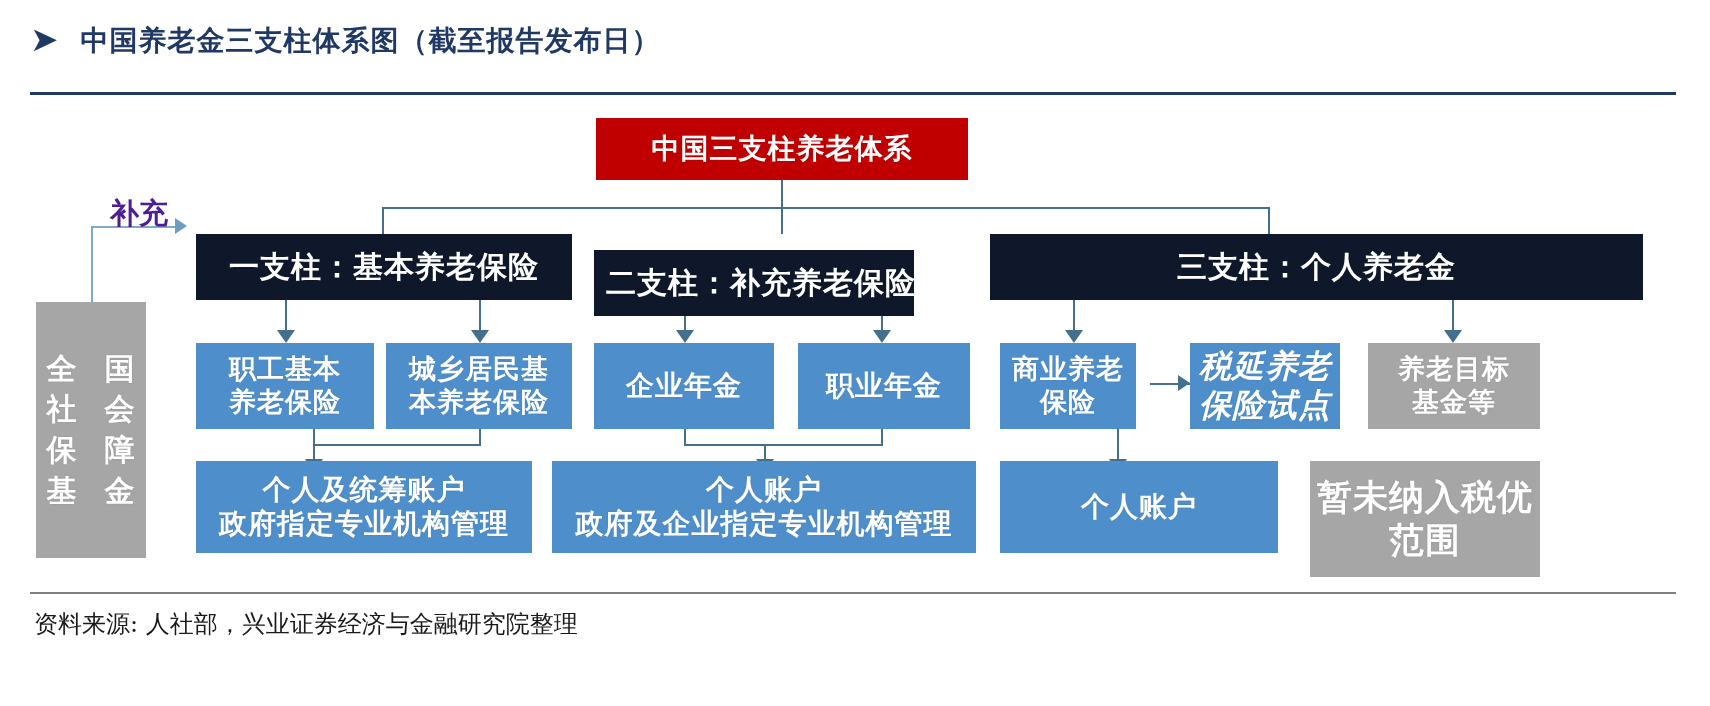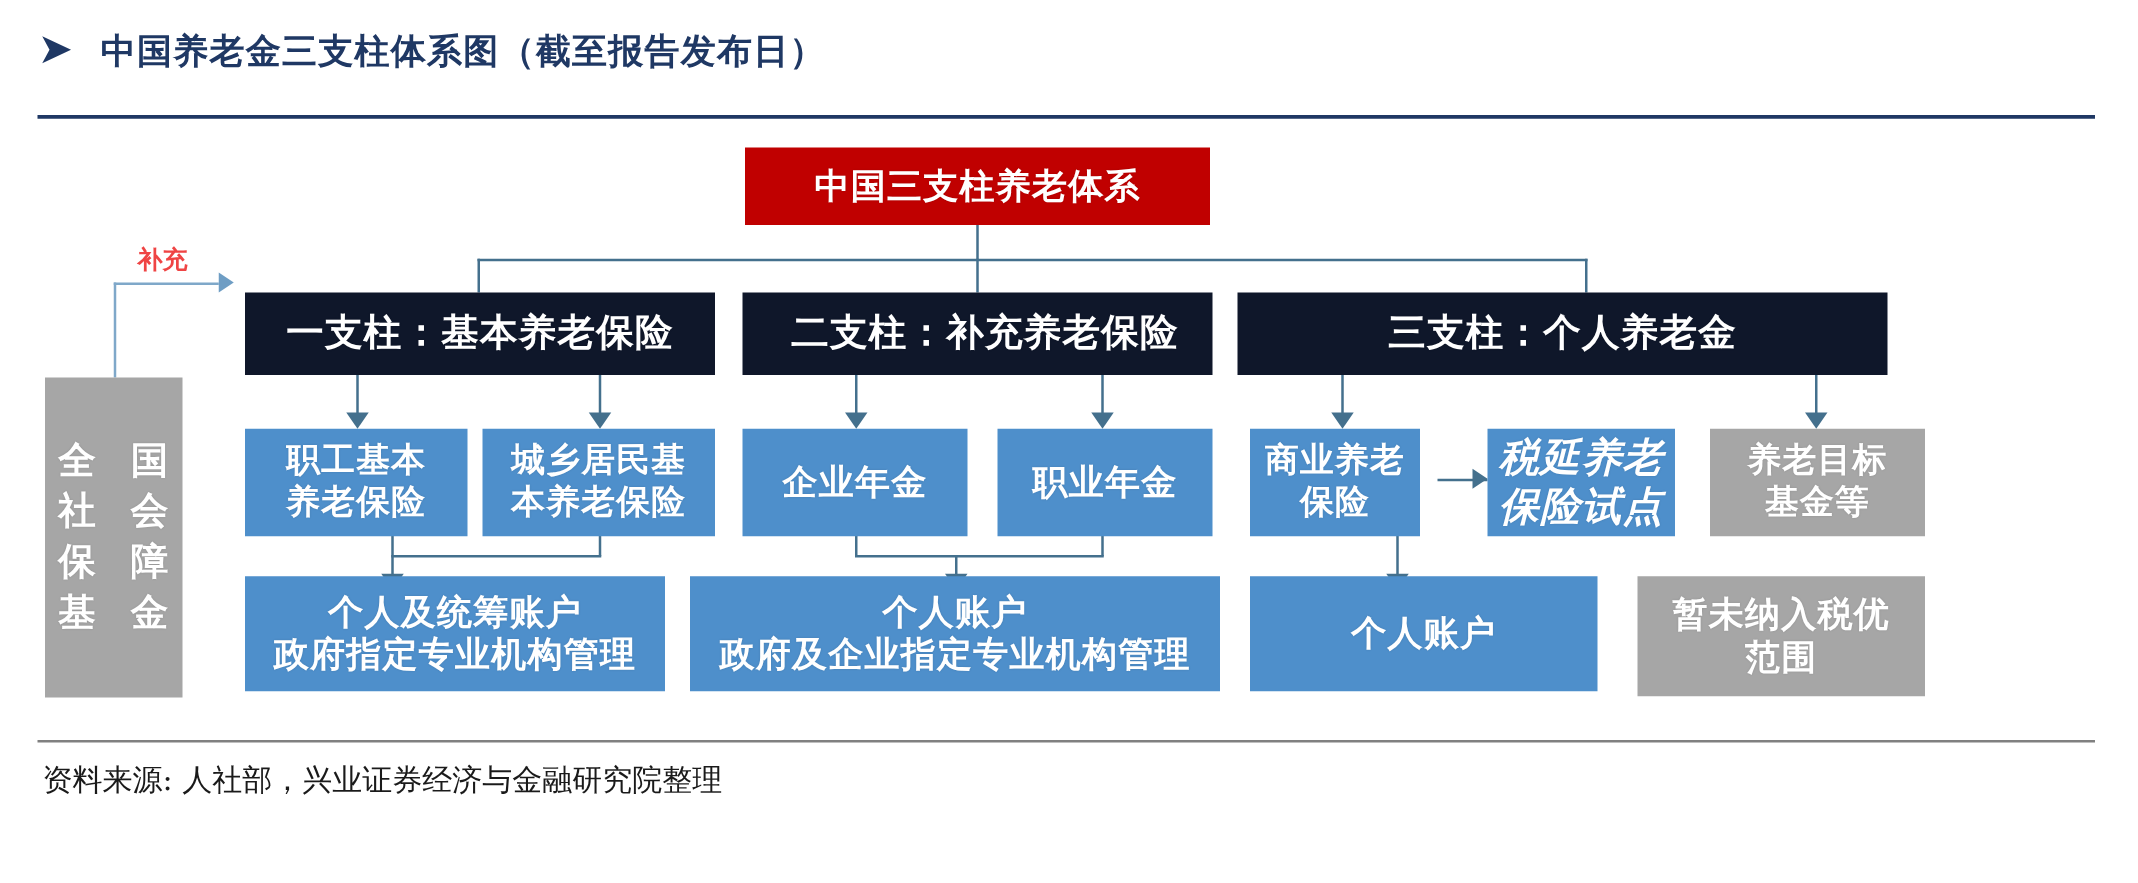--- a/index.html
+++ b/index.html
@@ -62,21 +62,21 @@
     border-top:13px solid #44708D;
   }
   .arrow-r{
     position:absolute;width:0;height:0;
     border-top:8px solid transparent;border-bottom:8px solid transparent;
     border-left:12px solid #44708D;
   }
   .arrow-r.lt{border-left-color:#6E9DC4;}
 
   .edge-label{
-    position:absolute;font-size:20px;font-weight:bold;color:#ef4444;
+    position:absolute;font-size:29px;font-weight:bold;color:#4c1d95;
     font-family:"DejaVu Serif","Liberation Serif",serif;white-space:nowrap;
   }
 </style>
 </head>
 <body>
 
 <div id="stage">
 
   <div class="title-row">
     <span class="title-marker">➤</span>
@@ -147,26 +147,26 @@
       <span>基</span>
       <span>金</span>
     </div>
   </div>
 
   <div class="node orange" style="left:196px;top:234px;width:376px;height:66px;font-size:30px;">
     <span class="lines">
         <span class="ln">一支柱：基本养老保险</span>
       </span>
   </div>
-  <div class="node orange" style="left:594px;top:234px;width:376px;height:66px;font-size:30px;padding-left:12px;">
+  <div class="node orange" style="left:594px;top:250px;width:320px;height:66px;font-size:30px;padding-left:12px;">
     <span class="lines">
         <span class="ln">二支柱：补充养老保险</span>
       </span>
   </div>
-  <div class="node orange" style="left:990px;top:234px;width:520px;height:66px;font-size:30px;">
+  <div class="node orange" style="left:990px;top:234px;width:653px;height:66px;font-size:30px;">
     <span class="lines">
         <span class="ln">三支柱：个人养老金</span>
       </span>
   </div>
 
   <div class="node blue" style="left:196px;top:343px;width:178px;height:86px;font-size:27px;">
     <span class="lines">
       <span class="ln">职工基本</span>
       <span class="ln">养老保险</span>
     </span>
@@ -225,21 +225,21 @@
       <span class="ln">政府及企业指定专业机构管理</span>
     </span>
   </div>
 
   <div class="node blue" style="left:1000px;top:461px;width:278px;height:92px;font-size:28px;">
     <span class="lines">
       <span class="ln">个人账户</span>
     </span>
   </div>
 
-  <div class="node gray" style="left:1310px;top:461px;width:230px;height:96px;font-size:28px;">
+  <div class="node gray" style="left:1310px;top:461px;width:230px;height:116px;font-size:35px;">
     <span class="lines">
       <span class="ln">暂未纳入税优</span>
       <span class="ln">范围</span>
     </span>
   </div>
 
   <div class="footer-rule"></div>
   <div class="footer-text">资料来源: 人社部，兴业证券经济与金融研究院整理</div>
 
 </div>

